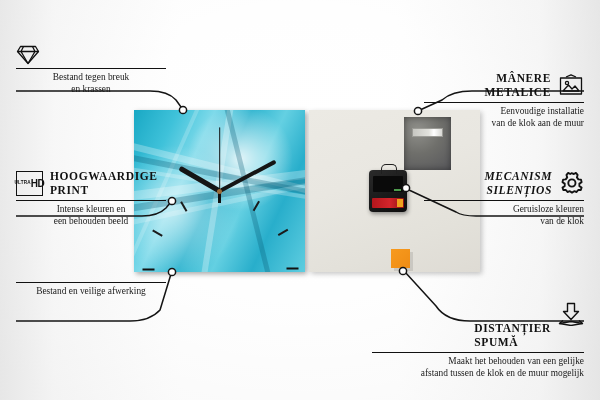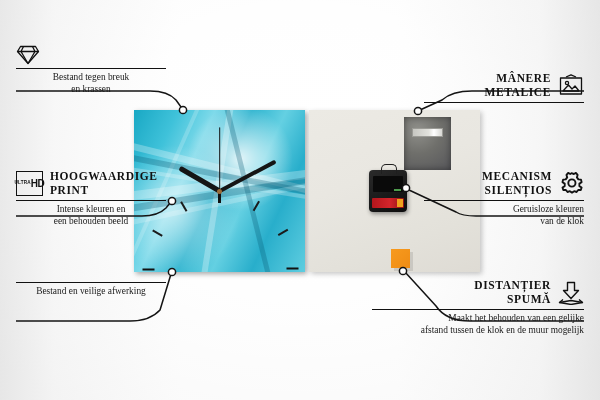--- a/index.html
+++ b/index.html
@@ -232,41 +232,43 @@
       <svg class="ico" width="26" height="23" viewBox="0 0 26 23">
         <g fill="none" stroke="#111" stroke-width="1.3" stroke-linejoin="round">
           <path d="M8 3 L13 .8 L18 3"></path>
           <rect x="2.5" y="4" width="21" height="16"></rect>
           <path d="M5 17 l5.5-6 3.5 4 3-3 4 5z"></path>
           <circle cx="9" cy="9" r="1.6"></circle>
         </g>
       </svg>
     </div>
     <div class="rule"></div>
+    <div class="desc">Eenvoudige installatie
+van de klok aan de muur</div>
   </div>
 
   <div class="feat right" style="right:16px;top:170px;width:160px;">
     <div class="head">
-      <span class="htxt" style="text-align:right;">MECANISM
+      <span class="htxt" style="text-align:right;font-style:italic;">MECANISM
 SILENȚIOS</span>
       <svg class="ico" width="25" height="25" viewBox="0 0 25 25">
         <g fill="none" stroke="#111" stroke-width="1.9" stroke-linejoin="round">
           <path d="M12.5 2.2 14.9 3 16.9 1.9 18.6 3.9 17.9 6.4 19.4 8.4 22 8.6 22.6 11.2 20.4 12.6 20.4 15.1 22.6 16.5 21.8 19 19.2 19 17.6 21 15.2 20.2 13 21.6 10.9 20.2 8.5 21 6.9 19 4.3 19 3.5 16.5 5.7 15.1 5.7 12.6 3.5 11.2 4.1 8.6 6.7 8.4 8.2 6.4 7.5 3.9 9.2 1.9 11.2 3z"></path>
           <circle cx="12.9" cy="12" r="3.6"></circle>
         </g>
       </svg>
     </div>
     <div class="rule"></div>
     <div class="desc">Geruisloze kleuren
 van de klok</div>
   </div>
 
   <div class="feat right" style="right:16px;top:279px;width:212px;">
     <div class="head" style="padding-left:60px;">
-      <span class="htxt" style="text-align:right;">DISTANȚIER
+      <span class="htxt" style="text-align:left;margin-top:43px;">DISTANȚIER
 SPUMĂ</span>
       <svg class="ico" width="26" height="24" viewBox="0 0 26 24">
         <g fill="none" stroke="#111" stroke-width="1.4" stroke-linejoin="round">
           <path d="M9.5 1.5h7v8h4l-7.5 8-7.5-8h4z"></path>
           <path d="M5 18.5 1.5 21.5 13 23.5 24.5 21.5 21 18.5"></path>
           <path d="M1.5 21.5 13 19.5 24.5 21.5"></path>
         </g>
       </svg>
     </div>
     <div class="rule"></div>

